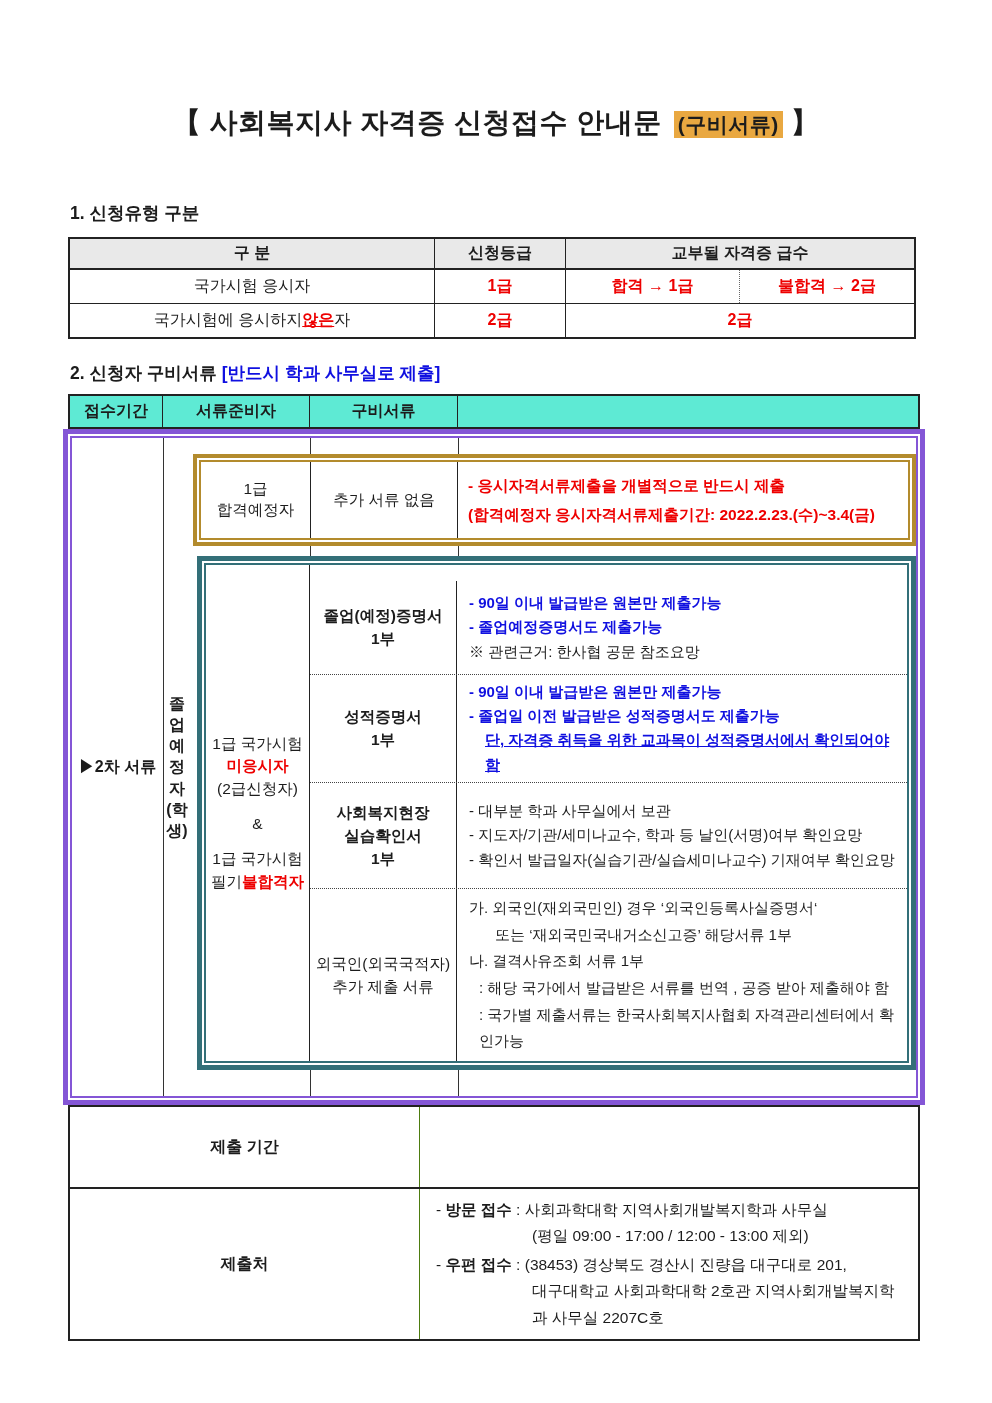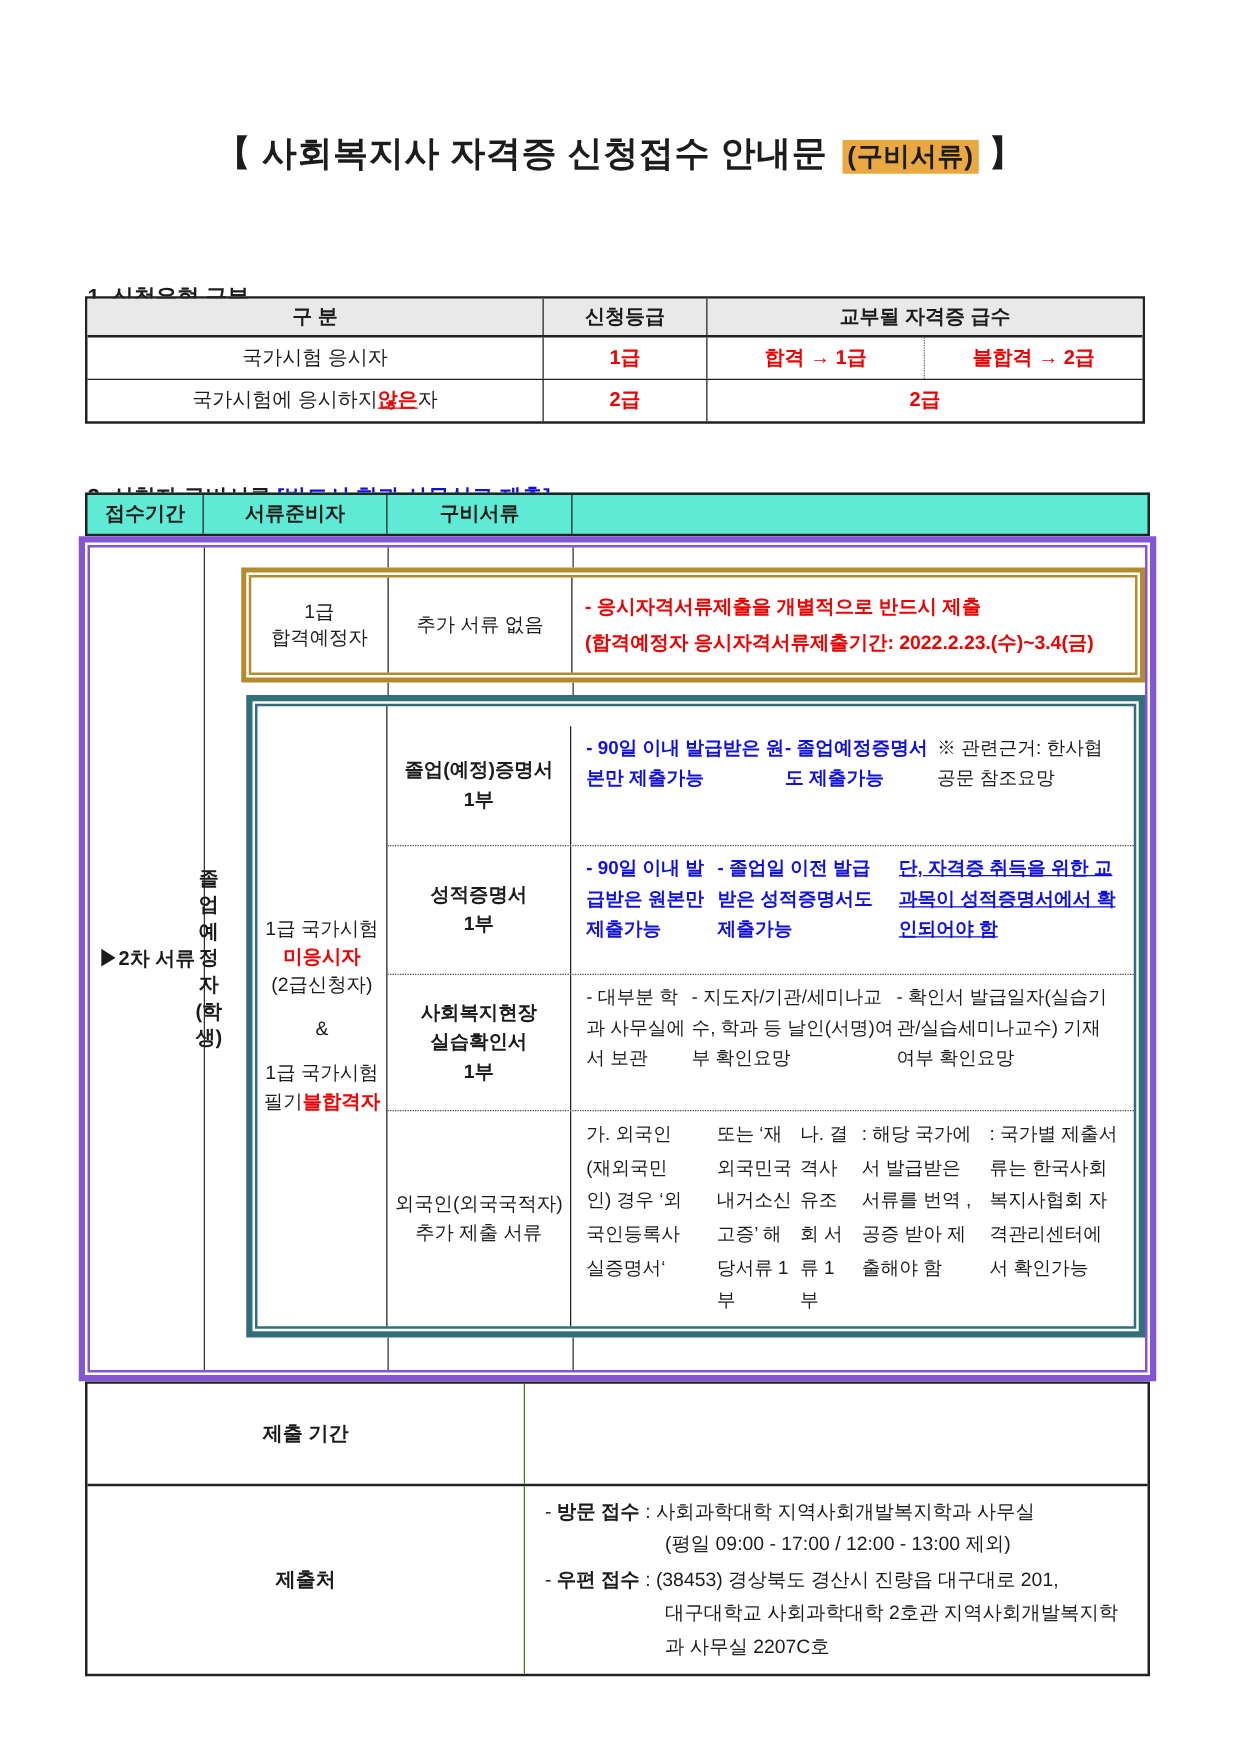--- a/index.html
+++ b/index.html
@@ -8,21 +8,21 @@
     position: relative; width: 992px; height: 1403px; margin: 0 auto;
     background: #ffffff; color: #1c1c1c;
     font-family: "Liberation Sans", sans-serif;
     overflow: hidden;
   }
   
   .title { position:absolute; top:104px; left:0; width:100%; text-align:center;
            font-size:28px; font-weight:bold; letter-spacing:.5px; }
   .title .hl { background:#E9A841; font-size:21px; padding:2px 4px; margin:0 8px 0 12px; }
   
-  .sec-heading { position:absolute; font-size:17.5px; font-weight:bold;margin-top:24px; }
+  .sec-heading { position:absolute; font-size:17.5px; font-weight:bold; }
   #s1-heading { left:70px; top:201px; }
   #s2-heading { left:70px; top:361px; }
   .blue-strong { color:#1010E0; }
   
   .t1 { position:absolute; left:68px; top:237px; width:848px; border:2px solid #222; font-size:16px; }
   .t1-row { display:flex; }
   .t1-header { background:#E9E9E9; font-weight:bold; border-bottom:2px solid #222; }
   .t1 .cell { display:flex; align-items:center; justify-content:center; }
   .t1-header .cell { height:29px; }
   .t1-r1 .cell, .t1-r2 .cell { height:33px; }
@@ -43,21 +43,21 @@
   .t2-header .h4 { flex:1; border-right:none; }
   
   .purple-outer { position:relative; margin:0 -5px; height:676px;
                   border:5px solid #8456D6; padding:2px; background:#fff; }
   .purple-inner { position:relative; width:100%; height:100%; border:2px solid #8456D6; }
   .grid-line { position:absolute; top:0; bottom:0; width:1px; background:#333; }
   #gl1 { left:91px; } #gl2 { left:238px; } #gl3 { left:386px; }
   .period-cell { position:absolute; left:0; top:0; bottom:0; width:91px;
                  display:flex; align-items:center; justify-content:center;
                  font-size:16px; font-weight:bold; }
-  .vert-preparer { position:absolute; left:80px; top:0; bottom:0; width:30px;
+  .vert-preparer { position:absolute; left:90px; top:0; bottom:0; width:30px;
                    display:flex; align-items:center; justify-content:center; }
   .vert-preparer .txt { width:26px; word-break:break-all; line-height:1.32;
                         font-size:16px; font-weight:bold; text-align:center; }
   
   .gold-box { position:absolute; left:121px; top:16px; width:723px; height:92px;
               border:4px solid #B38B2D; padding:2px; background:#fff; }
   .gold-inner { width:100%; height:100%; border:2px solid #B38B2D; display:flex; }
   .gold-c1 { width:110px; border-right:1px solid #222; display:flex; align-items:center;
              justify-content:center; text-align:center; font-size:15.5px; }
   .gold-c2 { width:147px; border-right:1px solid #222; display:flex; align-items:center;
@@ -73,21 +73,21 @@
              justify-content:center; text-align:center; font-size:15.5px; line-height:1.45; }
   .teal-c1 .amp { margin:13px 0; }
   .teal-rows { flex:1; display:flex; flex-direction:column; }
   .teal-row { display:flex; border-bottom:1px dotted #444; }
   .tr0 { height:101px;margin-top:16px; } .tr1 { height:108px; } .tr2 { height:114px; }
   .tr3 { flex:1; border-bottom:none; }
   .doc-cell { width:147px; border-right:1px solid #222; display:flex; align-items:center;
               justify-content:center; text-align:center; font-weight:bold; font-size:15.5px;
               line-height:1.5; }
   .tr3 .doc-cell { font-weight:normal; }
-  .note-cell { flex:1; padding:6px 12px; font-size:15px; display:flex; flex-direction:row;
+  .note-cell { flex:1; padding:6px 12px; font-size:15px; display:flex; flex-direction:column;
                justify-content:center; }
   .note-line { line-height:1.62; }
   .tr3 .note-line { line-height:1.78; }
   .blue { color:#1010E0; font-weight:bold; }
   .ind-sm { padding-left:10px; }
   .ind-md { padding-left:16px; }
   .ind-lg { padding-left:26px; }
   
   .bottom-rows { border:2px solid #222; border-top-width:2px; }
   .b-row { display:flex; }

